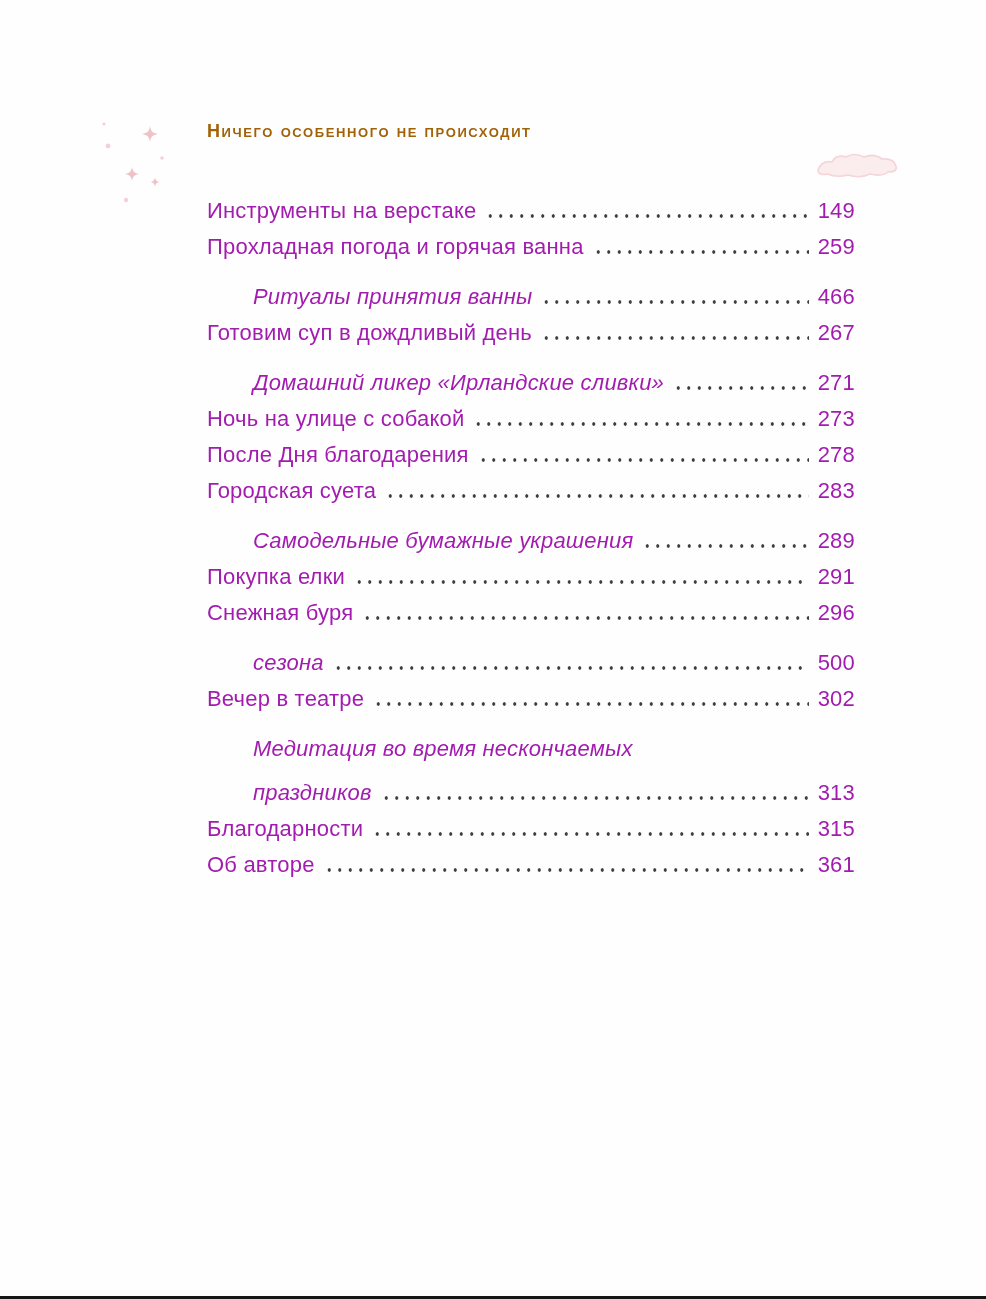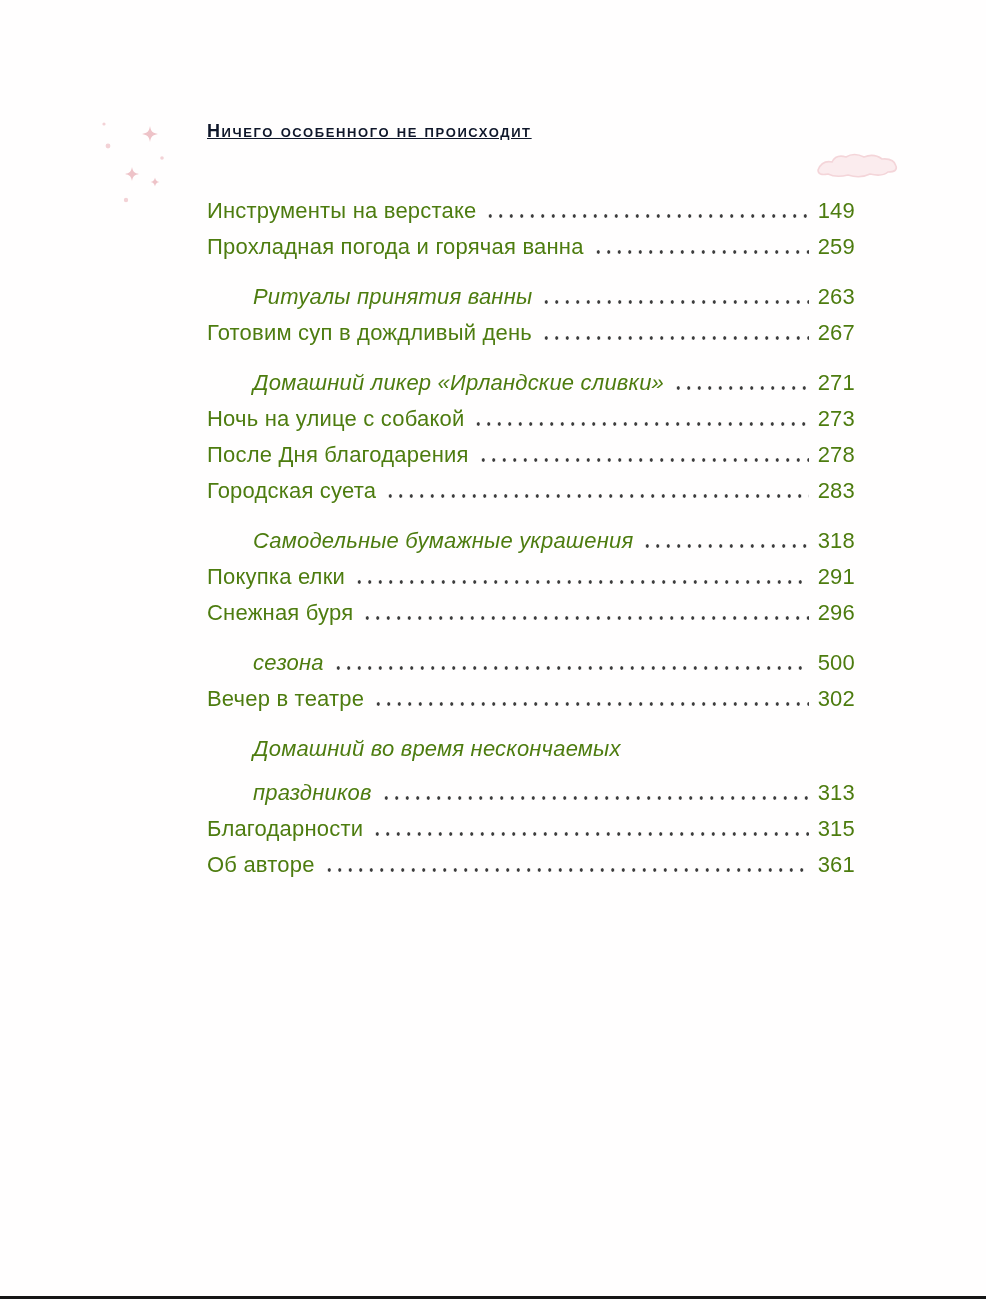--- a/index.html
+++ b/index.html
@@ -12,23 +12,22 @@
     color: #343434;
     overflow: hidden;
   }
   .running-title {
     position: absolute;
     top: 121px;
     left: 207px;
     font-size: 18px;
     font-weight: 700;
     letter-spacing: 1.6px;
-    color: #0f172a;
+    color: #a16207;
     font-variant-caps: small-caps;
-    text-decoration: underline;
   }
   .sparkles {
     position: absolute;
     left: 92px;
     top: 112px;
   }
   .cloud {
     position: absolute;
     left: 812px;
     top: 148px;
@@ -37,21 +36,21 @@
     position: absolute;
     top: 196px;
     left: 207px;
     width: 648px;
   }
   .entry {
     margin-bottom: 6px;
     font-size: 22px;
     line-height: 30px;
     letter-spacing: 0.2px;
-    color: #4d7c0f;
+    color: #a21caf;
   }
   .entry.italic .title { font-style: italic; margin-top: 14px; }
   .entry.sub .line { padding-left: 46px; }
   .line {
     display: flex;
     align-items: baseline;
   }
   .title { white-space: normal; }
   .leader {
     flex: 1 1 auto;
@@ -108,21 +107,21 @@
       <div class="line">
         <span class="title">Прохладная погода и горячая ванна</span>
         <span class="leader"></span>
         <span class="page-num">259</span>
       </div>
     </div>
     <div class="entry sub italic">
       <div class="line">
         <span class="title">Ритуалы принятия ванны</span>
         <span class="leader"></span>
-        <span class="page-num">263</span>
+        <span class="page-num">466</span>
       </div>
     </div>
     <div class="entry">
       <div class="line">
         <span class="title">Готовим суп в дождливый день</span>
         <span class="leader"></span>
         <span class="page-num">267</span>
       </div>
     </div>
     <div class="entry sub italic">
@@ -150,21 +149,21 @@
       <div class="line">
         <span class="title">Городская суета</span>
         <span class="leader"></span>
         <span class="page-num">283</span>
       </div>
     </div>
     <div class="entry sub italic">
       <div class="line">
         <span class="title">Самодельные бумажные украшения</span>
         <span class="leader"></span>
-        <span class="page-num">318</span>
+        <span class="page-num">289</span>
       </div>
     </div>
     <div class="entry">
       <div class="line">
         <span class="title">Покупка елки</span>
         <span class="leader"></span>
         <span class="page-num">291</span>
       </div>
     </div>
     <div class="entry">
@@ -183,21 +182,21 @@
     </div>
     <div class="entry">
       <div class="line">
         <span class="title">Вечер в театре</span>
         <span class="leader"></span>
         <span class="page-num">302</span>
       </div>
     </div>
     <div class="entry sub italic">
       <div class="line">
-        <span class="title">Домашний во время нескончаемых</span>
+        <span class="title">Медитация во время нескончаемых</span>
       </div>
       <div class="line">
         <span class="title">праздников</span>
         <span class="leader"></span>
         <span class="page-num">313</span>
       </div>
     </div>
     <div class="entry">
       <div class="line">
         <span class="title">Благодарности</span>

